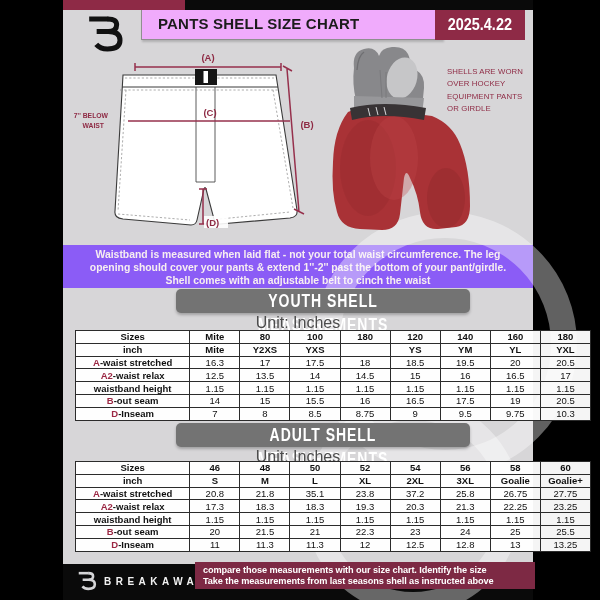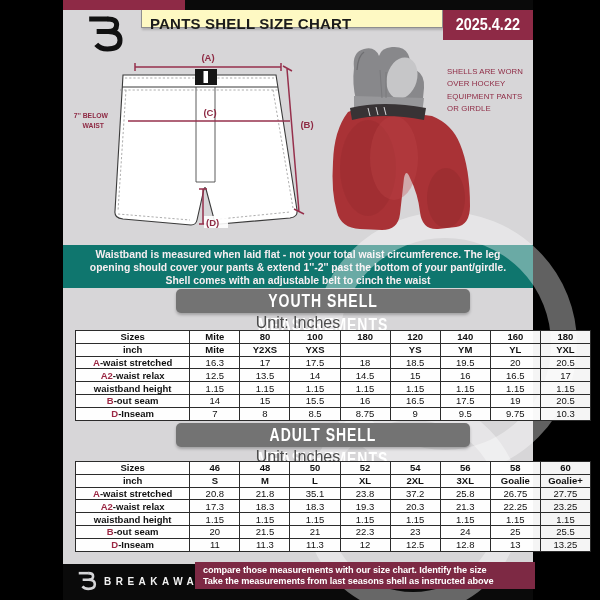--- a/index.html
+++ b/index.html
@@ -7,36 +7,36 @@
     width:600px;height:600px;background:#000;position:relative;overflow:hidden;
     font-family:"Liberation Sans",sans-serif;
   }
   .page{position:absolute;left:63px;top:0;width:470px;height:600px;background:#d7d6d8;}
 
   
   .strip-maroon{position:absolute;left:0;top:0;width:122px;height:10px;background:#8e2a46;}
   .strip-black{position:absolute;left:122px;top:0;width:348px;height:10px;background:#0a0a0a;}
   .logo-main{position:absolute;left:20px;top:14px;width:44px;height:40px;}
   .title-box{
-    position:absolute;left:78px;top:10px;width:302px;height:18px;background:#fef9c3;
+    position:absolute;left:78px;top:10px;width:302px;height:30px;background:#f0abfc;
     border:1px solid #8f8f8f;border-top:none;box-sizing:border-box;
-    line-height:28px;padding-left:8px;font-size:15px;font-weight:700;color:#1c1c1c;letter-spacing:.2px;
+    line-height:28px;padding-left:16px;font-size:15px;font-weight:700;color:#1c1c1c;letter-spacing:.2px;
     box-shadow:1px 2px 2px rgba(0,0,0,.18);
   }
-  .date-box{position:absolute;left:380px;top:10px;width:90px;height:30px;background:#8e2a46;text-align:center;}
+  .date-box{position:absolute;left:372px;top:10px;width:90px;height:30px;background:#8e2a46;text-align:center;}
   .date-box span{display:inline-block;transform:scaleX(.85);font-size:17px;font-weight:700;line-height:30px;color:#fff;}
 
   
   .diagram-svg{position:absolute;left:5px;top:48px;z-index:2;}
   .photo-svg{position:absolute;left:265px;top:40px;z-index:2;}
   .photo-note{position:absolute;left:384px;top:66px;width:88px;z-index:3;}
   .photo-note div{font-size:7.8px;font-weight:400;color:#8e2a44;line-height:12.3px;letter-spacing:.1px;}
 
   
-  .notice{position:absolute;left:0;top:245px;width:470px;height:43px;background:#0f766e;text-align:center;padding-top:3px;box-sizing:border-box;}
+  .notice{position:absolute;left:0;top:245px;width:470px;height:43px;background:#8b5cf6;text-align:center;padding-top:3px;box-sizing:border-box;}
   .notice div{color:#f7eef1;font-weight:700;font-size:10.4px;line-height:13.2px;white-space:nowrap;}
 
   
   .section-banner{position:absolute;left:113px;width:294px;height:24px;background:#737373;border-radius:5px;text-align:center;z-index:2;box-shadow:0 2px 3px rgba(0,0,0,.25);}
   .section-banner span{display:inline-block;transform:scaleX(.8);font-weight:700;font-size:17.5px;letter-spacing:1.2px;line-height:24px;color:#fff;}
   #youth-banner{top:289px;}
   #adult-banner{top:423px;}
   .unit-label{position:absolute;left:0;width:470px;text-align:center;font-size:16px;color:#4d4d4d;z-index:2;}
   #youth-unit{top:314px;}
   #adult-unit{top:448px;}

